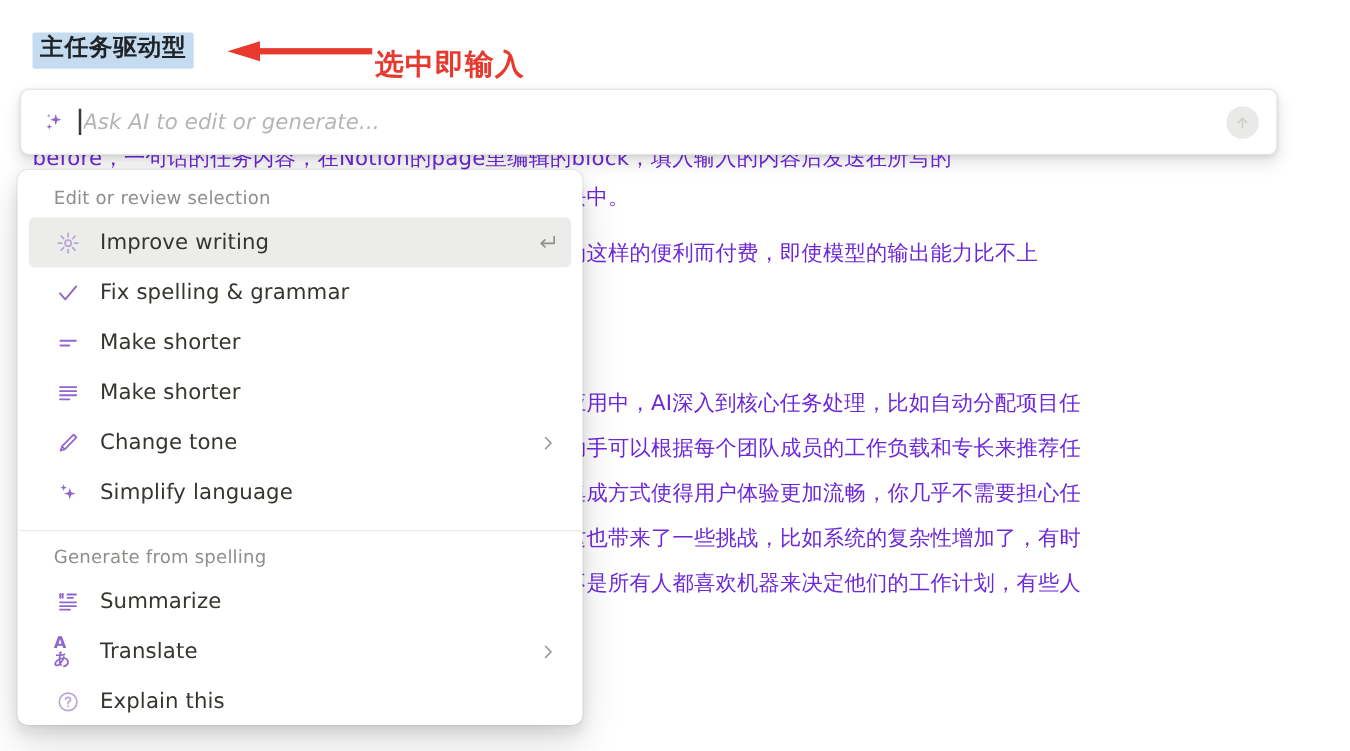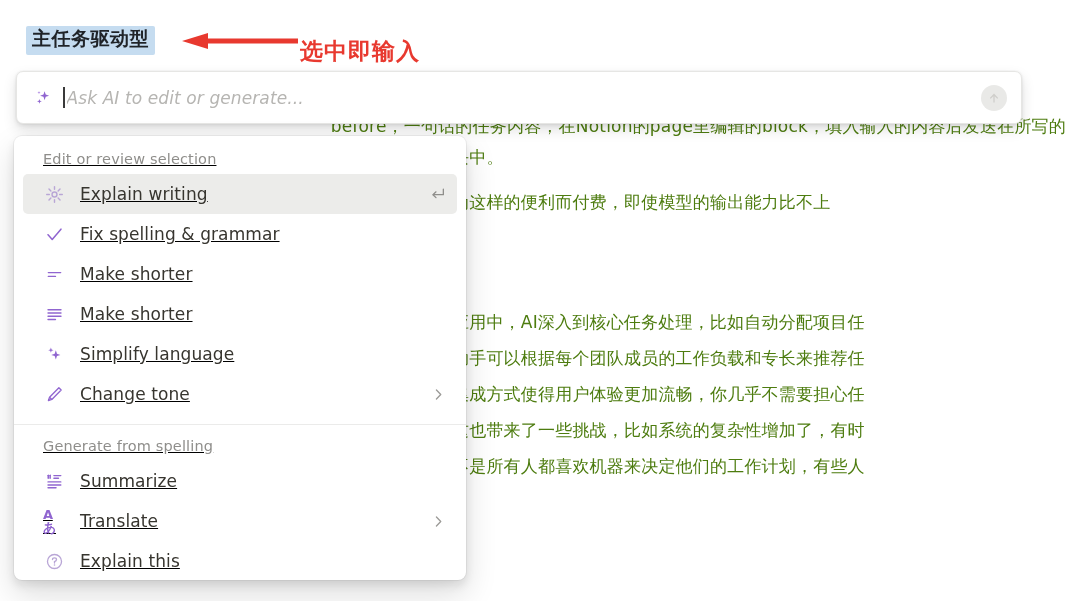--- a/index.html
+++ b/index.html
@@ -19,25 +19,24 @@
   
   #doc-canvas {
     position: absolute;
     inset: 0;
     background: #ffffff;
   }
 
   .doc-line {
     position: absolute;
     white-space: nowrap;
-    color: #4d7c0f;
+    color: #6d28d9;
     font-family: "DejaVu Sans", "Liberation Sans", sans-serif;
     font-size: 17px;
     letter-spacing: 0.2px;
-    text-align: right;
   }
 
   
   #selection-highlight {
     position: absolute;
     left: 26px;
     top: 26px;
     padding: 3px 6px 7px 6px;
     background: #c5dcf0;
     color: #1f2328;
@@ -139,21 +138,20 @@
     width: 452px;
     height: 444px;
     box-sizing: border-box;
     background: #ffffff;
     border-radius: 8px;
     box-shadow: 0 0 0 1px rgba(15,15,15,0.05),
                 0 5px 10px rgba(15,15,15,0.10),
                 0 14px 32px rgba(15,15,15,0.14);
     overflow: hidden;
     padding-top: 8px;
-    text-decoration: underline;
   }
   .menu-section-label {
     height: 30px;
     line-height: 30px;
     padding: 0 0 0 29px;
     color: #8f8e8b;
     font-size: 14.5px;
     font-family: "DejaVu Sans", "Liberation Sans", sans-serif;
     letter-spacing: 0.15px;
   }
@@ -274,21 +272,21 @@
           <line x1="1.8" y1="10" x2="4.6" y2="10"></line>
           <line x1="15.4" y1="10" x2="18.2" y2="10"></line>
           <line x1="4.2" y1="4.2" x2="6.2" y2="6.2"></line>
           <line x1="13.8" y1="13.8" x2="15.8" y2="15.8"></line>
           <line x1="15.8" y1="4.2" x2="13.8" y2="6.2"></line>
           <line x1="6.2" y1="13.8" x2="4.2" y2="15.8"></line>
         </g>
         <circle cx="10" cy="10" r="2.6" fill="none" stroke="#b9a6d6" stroke-width="1.5"></circle>
       </svg>
     </span>
-    <span class="menu-item-label">Explain writing</span>
+    <span class="menu-item-label">Improve writing</span>
     <span class="menu-item-trailing">
       <svg width="17" height="17" viewBox="0 0 18 18">
         <path d="M15.2 3.4 L15.2 9.2 L4.6 9.2" fill="none" stroke="#8f8e8b" stroke-width="1.4" stroke-linecap="round" stroke-linejoin="round"></path>
         <path d="M7.4 6.2 L4.2 9.2 L7.4 12.3" fill="none" stroke="#8f8e8b" stroke-width="1.4" stroke-linecap="round" stroke-linejoin="round"></path>
       </svg>
     </span>
   </div>
 
   <div class="menu-item">
     <span class="menu-item-icon">
@@ -324,41 +322,41 @@
         </g>
       </svg>
     </span>
     <span class="menu-item-label">Make shorter</span>
     <span class="menu-item-trailing"></span>
   </div>
 
   <div class="menu-item">
     <span class="menu-item-icon">
       <svg width="19" height="19" viewBox="0 0 20 20">
-        <path d="M11.4 5.6 L12.6 9.2 L16.2 10.4 L12.6 11.6 L11.4 15.2 L10.2 11.6 L6.6 10.4 L10.2 9.2 Z" fill="#9065d0"></path>
-        <path d="M6.2 2.6 L6.9 4.7 L9.0 5.4 L6.9 6.1 L6.2 8.2 L5.5 6.1 L3.4 5.4 L5.5 4.7 Z" fill="#9065d0"></path>
-      </svg>
-    </span>
-    <span class="menu-item-label">Simplify language</span>
-    <span class="menu-item-trailing"></span>
-  </div>
-
-  <div class="menu-item">
-    <span class="menu-item-icon">
-      <svg width="19" height="19" viewBox="0 0 20 20">
         <path d="M14.6 2.8 L17.0 5.2 L7.2 15.2 L3.6 16.4 L4.8 12.8 Z" fill="none" stroke="#9065d0" stroke-width="1.4" stroke-linejoin="round"></path>
         <path d="M4.8 12.8 L7.2 15.2" fill="none" stroke="#9065d0" stroke-width="1.4"></path>
       </svg>
     </span>
     <span class="menu-item-label">Change tone</span>
     <span class="menu-item-trailing">
       <svg width="15" height="15" viewBox="0 0 16 16">
         <path d="M5.8 3.2 L10.4 8 L5.8 12.8" fill="none" stroke="#9b9a97" stroke-width="1.4" stroke-linecap="round" stroke-linejoin="round"></path>
       </svg>
     </span>
+  </div>
+
+  <div class="menu-item">
+    <span class="menu-item-icon">
+      <svg width="19" height="19" viewBox="0 0 20 20">
+        <path d="M11.4 5.6 L12.6 9.2 L16.2 10.4 L12.6 11.6 L11.4 15.2 L10.2 11.6 L6.6 10.4 L10.2 9.2 Z" fill="#9065d0"></path>
+        <path d="M6.2 2.6 L6.9 4.7 L9.0 5.4 L6.9 6.1 L6.2 8.2 L5.5 6.1 L3.4 5.4 L5.5 4.7 Z" fill="#9065d0"></path>
+      </svg>
+    </span>
+    <span class="menu-item-label">Simplify language</span>
+    <span class="menu-item-trailing"></span>
   </div>
 
   <div class="menu-divider"></div>
 
   <div class="menu-section-label">Generate from spelling</div>
 
   <div class="menu-item">
     <span class="menu-item-icon">
       <svg width="19" height="19" viewBox="0 0 20 20">
         <path d="M3.4 4.0 L3.4 6.6 M5.4 4.0 L5.4 6.6" stroke="#9065d0" stroke-width="1.6" stroke-linecap="round"></path>

